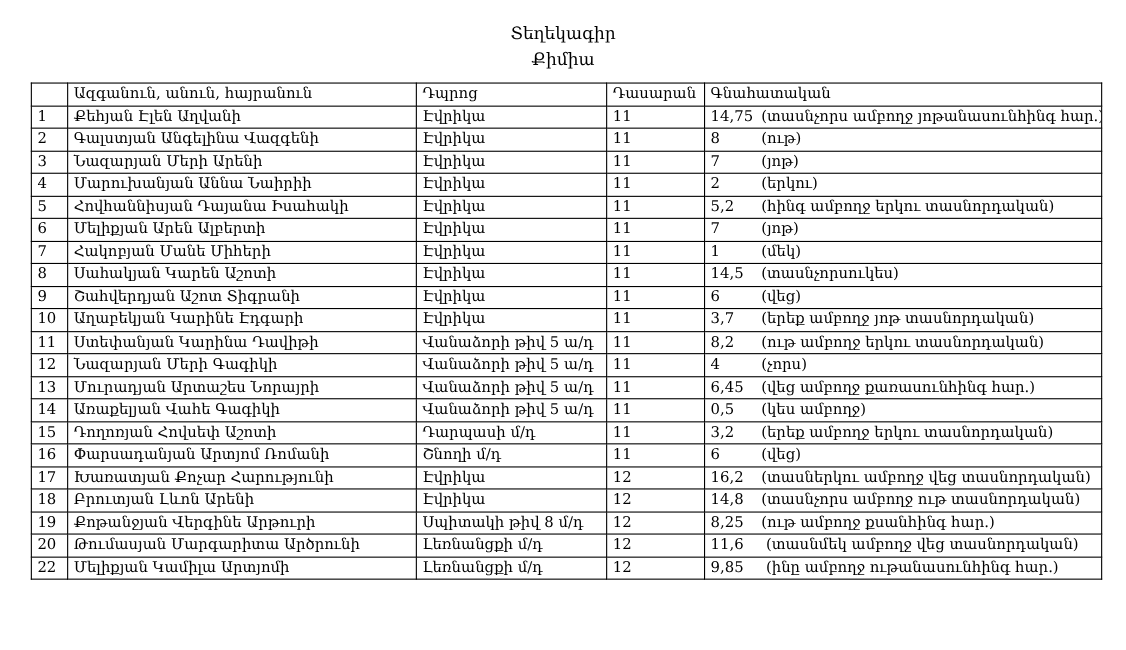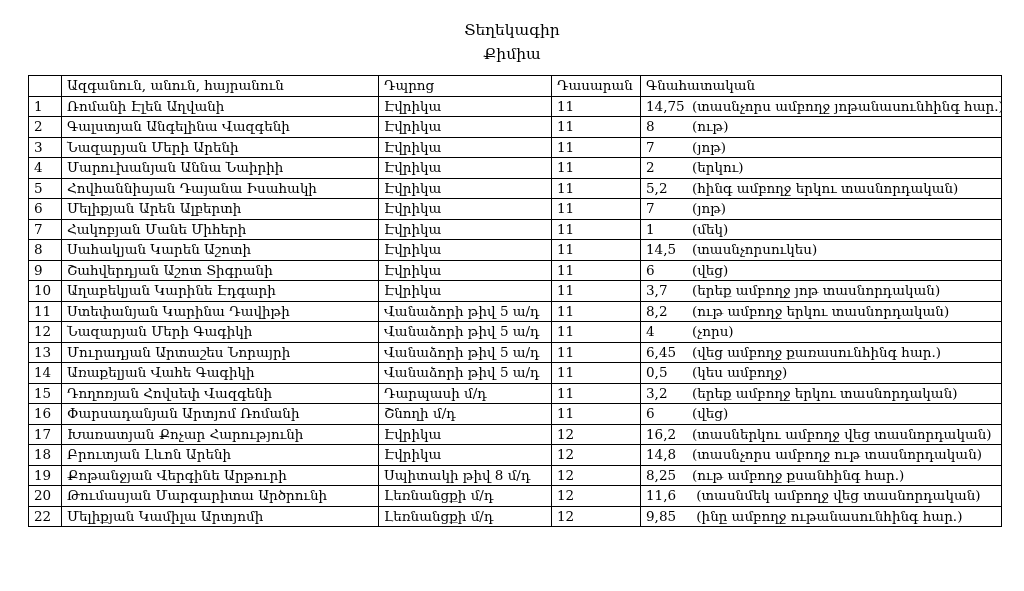--- a/index.html
+++ b/index.html
@@ -83,21 +83,21 @@
         <th>Ազգանուն, անուն, հայրանուն</th>
         <th>Դպրոց</th>
         <th>Դասարան</th>
         <th>Գնահատական</th>
       </tr>
     </thead>
     <tbody>
 
     <tr>
           <td>1</td>
-          <td>Ռոմանի Էլեն Աղվանի</td>
+          <td>Քեհյան Էլեն Աղվանի</td>
           <td>Էվրիկա</td>
           <td>11</td>
           <td>
             <span class="score-val">14,75</span><span class="score-note">(տասնչորս ամբողջ յոթանասունհինգ հար.)</span>
           </td>
         </tr>
         <tr>
           <td>2</td>
           <td>Գալստյան Անգելինա Վազգենի</td>
           <td>Էվրիկա</td>
@@ -209,21 +209,21 @@
           <td>14</td>
           <td>Առաքելյան Վահե Գագիկի</td>
           <td>Վանաձորի թիվ 5 ա/դ</td>
           <td>11</td>
           <td>
             <span class="score-val">0,5</span><span class="score-note">(կես ամբողջ)</span>
           </td>
         </tr>
         <tr>
           <td>15</td>
-          <td>Դողոռյան Հովսեփ Վազգենի</td>
+          <td>Դողոռյան Հովսեփ Աշոտի</td>
           <td>Դարպասի մ/դ</td>
           <td>11</td>
           <td>
             <span class="score-val">3,2</span><span class="score-note">(երեք ամբողջ երկու տասնորդական)</span>
           </td>
         </tr>
         <tr>
           <td>16</td>
           <td>Փարսադանյան Արտյոմ Ռոմանի</td>
           <td>Շնողի մ/դ</td>

